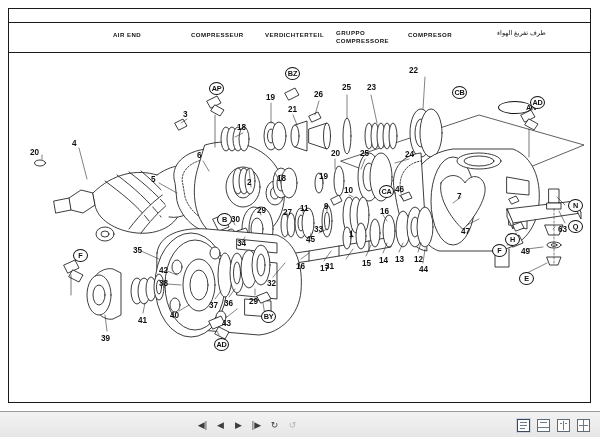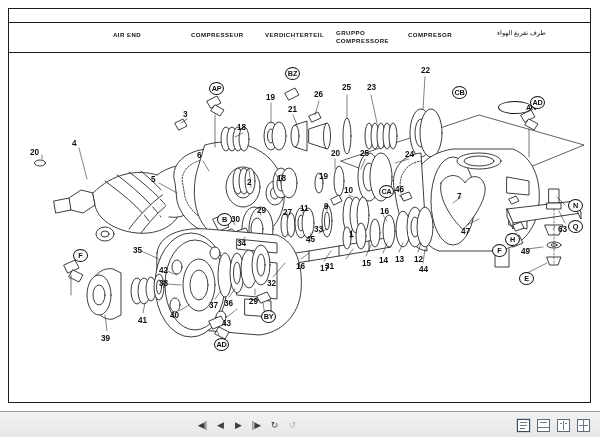--- a/index.html
+++ b/index.html
@@ -363,21 +363,21 @@
           <div class="cal" style="left: 63px; top: 87px;">4</div>
           <div class="cal" style="left: 142px; top: 123px;">5</div>
           <div class="cal" style="left: 188px; top: 99px;">6</div>
           <div class="cal" style="left: 174px; top: 58px;">3</div>
           <div class="cal" style="left: 228px; top: 71px;">18</div>
           <div class="cal" style="left: 257px; top: 41px;">19</div>
           <div class="cal" style="left: 279px; top: 53px;">21</div>
           <div class="cal" style="left: 305px; top: 38px;">26</div>
           <div class="cal" style="left: 333px; top: 31px;">25</div>
           <div class="cal" style="left: 358px; top: 31px;">23</div>
-          <div class="cal" style="left: 412px; top: 14px;">22</div>
+          <div class="cal" style="left: 400px; top: 14px;">22</div>
           <div class="cal" style="left: 448px; top: 140px;">7</div>
           <div class="cal" style="left: 322px; top: 97px;">20</div>
           <div class="cal" style="left: 351px; top: 97px;">25</div>
           <div class="cal" style="left: 396px; top: 98px;">24</div>
           <div class="cal" style="left: 238px; top: 126px;">2</div>
           <div class="cal" style="left: 268px; top: 122px;">18</div>
           <div class="cal" style="left: 310px; top: 120px;">19</div>
           <div class="cal" style="left: 335px; top: 134px;">10</div>
           <div class="cal" style="left: 386px; top: 133px;">46</div>
           <div class="cal" style="left: 248px; top: 154px;">29</div>

